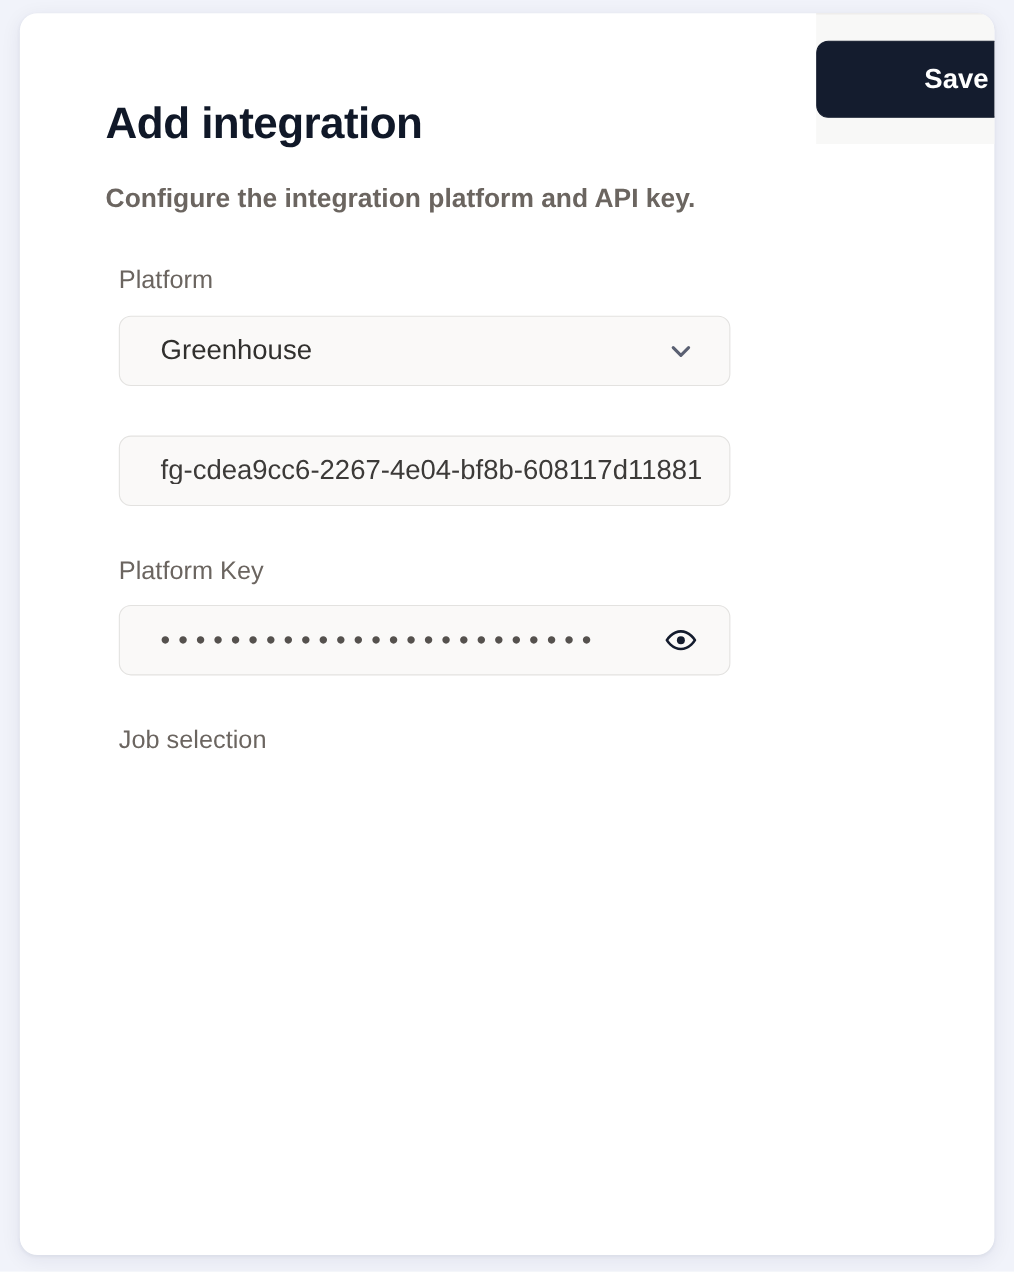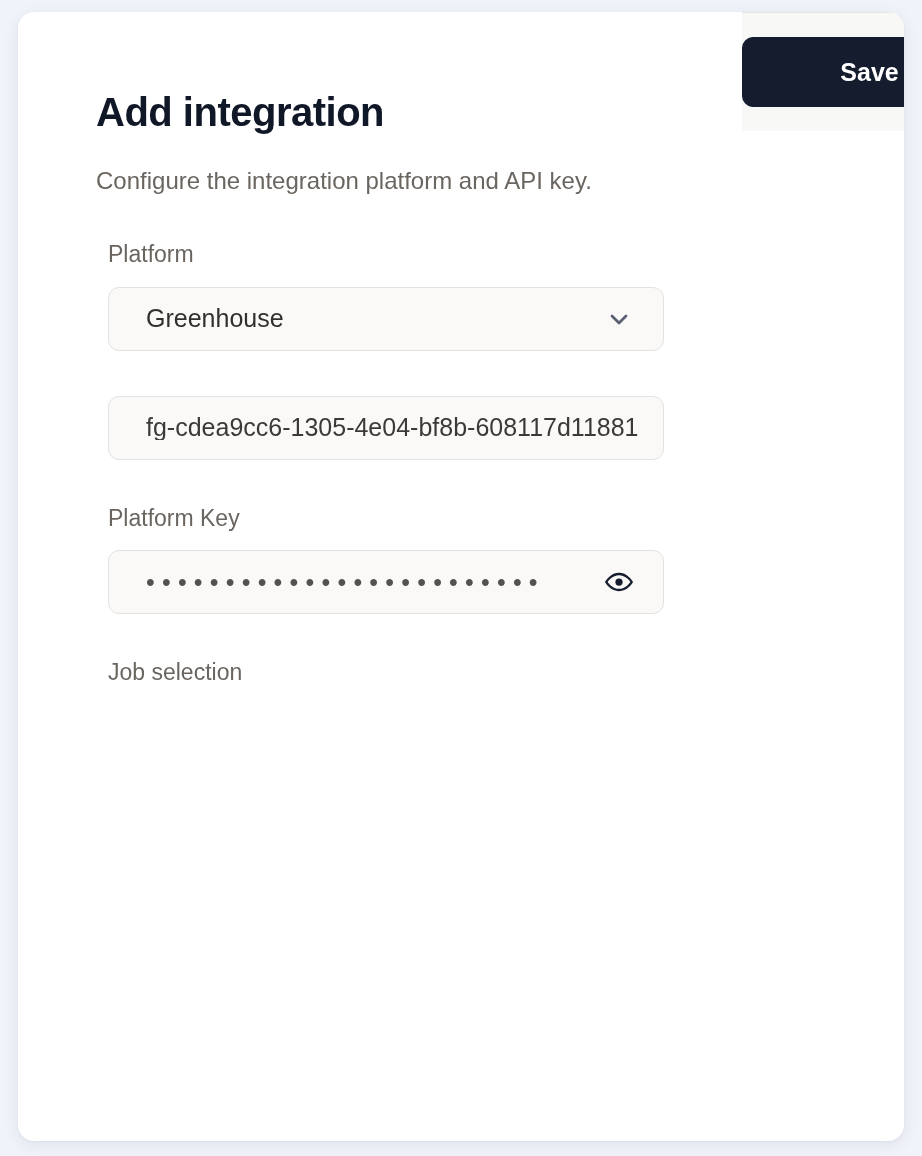--- a/index.html
+++ b/index.html
@@ -44,21 +44,21 @@
     color: #101828;
     letter-spacing: -0.5px;
     margin: 0 0 0 0;
   }
 
   .modal-subtitle {
     font-size: 24px;
     line-height: 1.3;
     color: #6b6560;
     margin: 31px 0 0 0;
-    font-weight: 400;
+    font-weight: 700;
   }
 
   .field-group {
     margin-top: 45px;
     margin-left: 12px;
   }
   .field-group.first {
     margin-top: 45px;
   }
 
@@ -179,21 +179,21 @@
         <span class="icon-btn chevron-icon">
           <svg width="28" height="28" viewBox="0 0 24 24" fill="none" stroke="#5a6072" stroke-width="2.4" stroke-linecap="round" stroke-linejoin="round">
             <polyline points="6 9.5 12 15.5 18 9.5"></polyline>
           </svg>
         </span>
       </div>
     </div>
 
     <div class="field-group">
       <div class="field-control">
-        <span class="field-value" placeholder="fg-...">fg-cdea9cc6-1305-4e04-bf8b-608117d11881</span>
+        <span class="field-value" placeholder="fg-...">fg-cdea9cc6-2267-4e04-bf8b-608117d11881</span>
       </div>
     </div>
 
     <div class="field-group">
       <label class="field-label">Platform Key</label>
       <div class="field-control">
         <span class="masked-value" placeholder="Enter platform key">•••••••••••••••••••••••••</span>
         <span class="icon-btn eye-icon">
           <svg width="30" height="30" viewBox="0 0 24 24" fill="none" stroke="#141c2e" stroke-width="1.9" stroke-linecap="round" stroke-linejoin="round">
             <path d="M1.8 12s3.7-6.4 10.2-6.4S22.2 12 22.2 12s-3.7 6.4-10.2 6.4S1.8 12 1.8 12z"></path>

